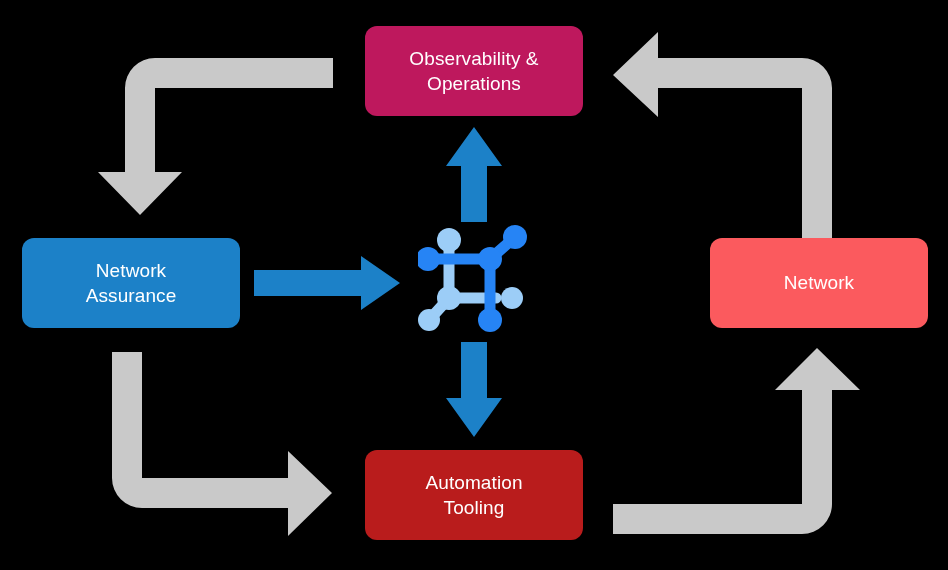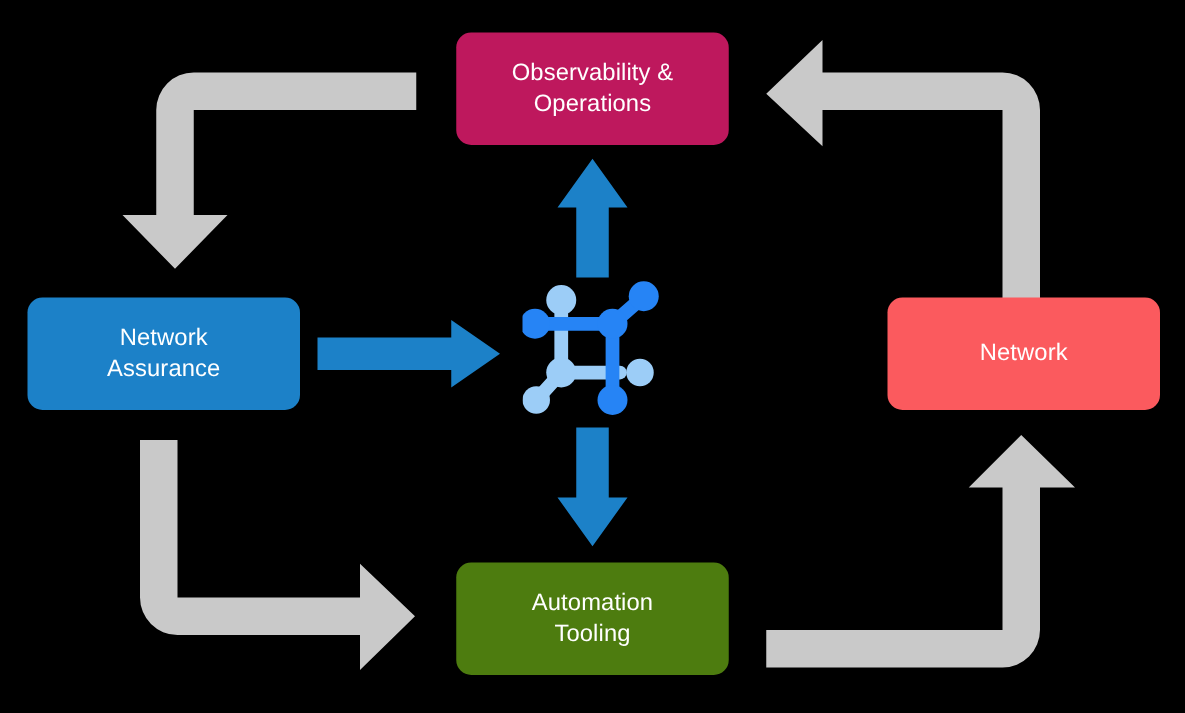--- a/index.html
+++ b/index.html
@@ -133,20 +133,20 @@
       <span class="label-line">Assurance</span>
     </span>
   </div>
 
   <div class="node-box" id="box-infrastructure" style="background: rgb(251, 90, 94); color: rgb(255, 255, 255);">
     <span>
       <span class="label-line">Network</span>
     </span>
   </div>
 
-  <div class="node-box" id="box-automation" style="background: #4d7c0f; color: rgb(255, 255, 255);">
+  <div class="node-box" id="box-automation" style="background: #b91c1c; color: rgb(255, 255, 255);">
     <span>
       <span class="label-line">Automation</span>
       <span class="label-line">Tooling</span>
     </span>
   </div>
 
 </div>
 
 </body></html>

